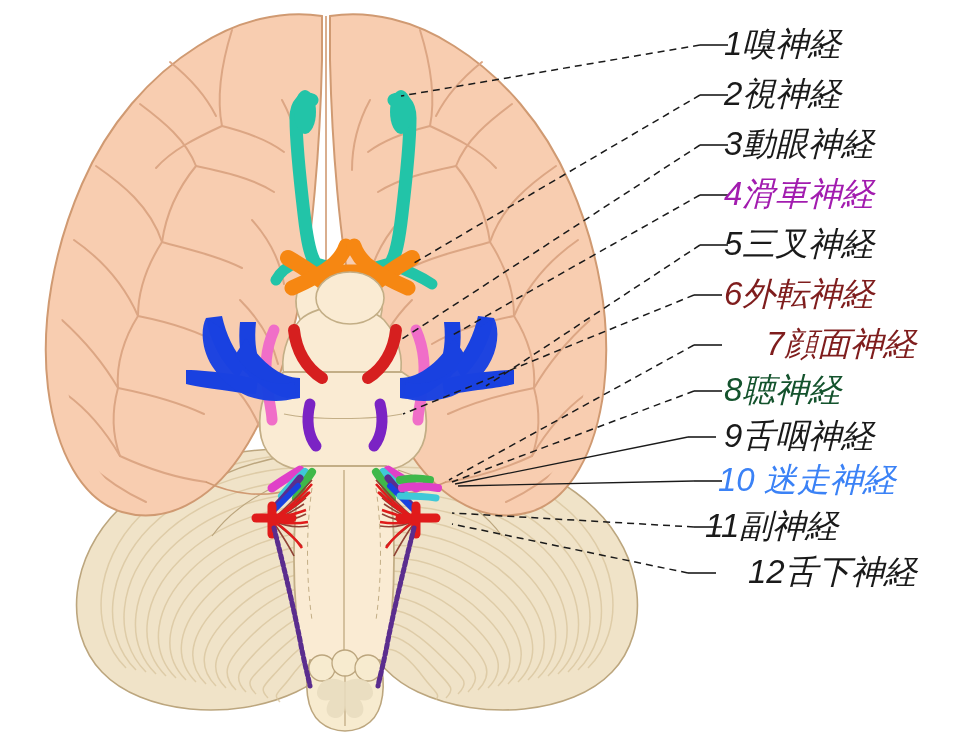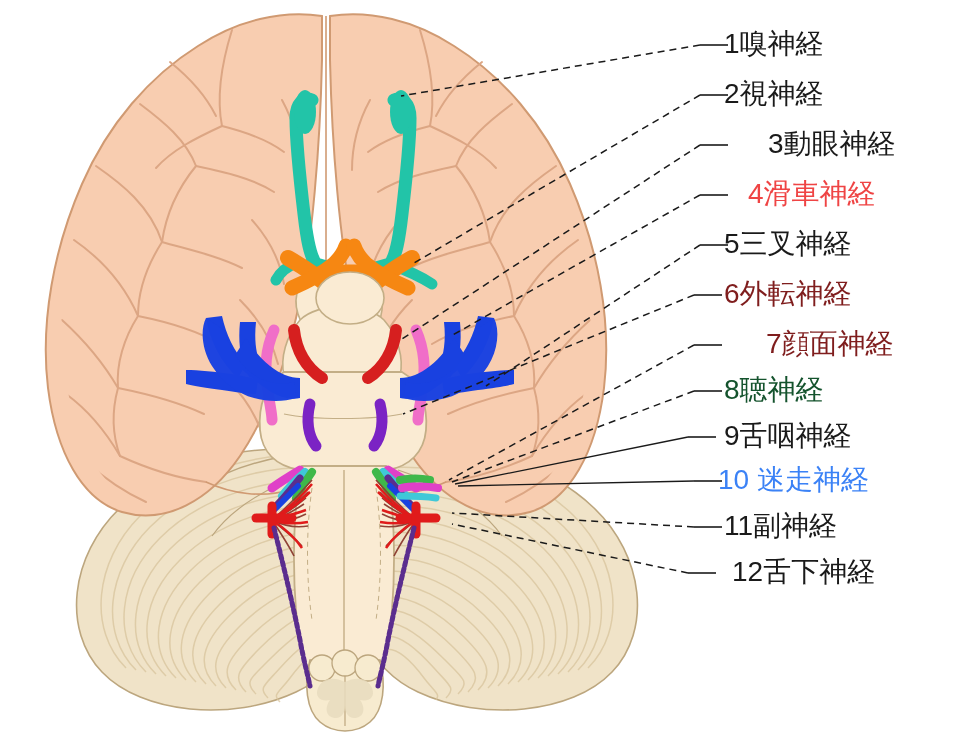--- a/index.html
+++ b/index.html
@@ -6,26 +6,27 @@
   html,body{margin:0;padding:0;background:#ffffff;}
   body{
     width:955px;height:740px;
     font-family:"Liberation Sans","DejaVu Sans",sans-serif;
     overflow:hidden;position:relative;
   }
   #stage{position:absolute;inset:0;width:955px;height:740px;}
   #svgroot{position:absolute;left:0;top:0;width:955px;height:740px;display:block;}
   .lbl{
     position:absolute;
-    font-size:28px;
+    font-size:33px;
     line-height:32px;
     color:#1a1a1a;
     white-space:nowrap;
     letter-spacing:0px;
     font-weight:400;
+    font-style:italic;
   }
 </style>
 </head>
 <body>
 
 <div id="stage">
 
 <svg id="svgroot" viewBox="0 0 955 740" xmlns="http://www.w3.org/2000/svg">
   <defs>
     <clipPath id="clipLeftCereb">
@@ -416,25 +417,25 @@
         <line x1="694" y1="527" x2="722" y2="527" stroke="#1a1a1a" stroke-width="1.6"></line>
         <line x1="694" y1="527" x2="452" y2="513" stroke="#1a1a1a" stroke-width="1.5" stroke-dasharray="7 5"></line>
         <line x1="688" y1="573" x2="716" y2="573" stroke="#1a1a1a" stroke-width="1.6"></line>
         <line x1="688" y1="573" x2="452" y2="524" stroke="#1a1a1a" stroke-width="1.5" stroke-dasharray="7 5"></line>
       </g>
 </svg>
 
 <div id="labels">
       <div class="lbl" style="left: 724px; top: 28px; color: rgb(26, 26, 26);">1嗅神経</div>
       <div class="lbl" style="left: 724px; top: 78px; color: rgb(26, 26, 26);">2視神経</div>
-      <div class="lbl" style="left: 724px; top: 128px; color: rgb(26, 26, 26); margin-left: 44px;">3動眼神経</div>
-      <div class="lbl" style="left: 748px; top: 178px; color: #ef4444;">4滑車神経</div>
+      <div class="lbl" style="left: 724px; top: 128px; color: rgb(26, 26, 26);">3動眼神経</div>
+      <div class="lbl" style="left: 724px; top: 178px; color: #a21caf;">4滑車神経</div>
       <div class="lbl" style="left: 724px; top: 228px; color: rgb(26, 26, 26); text-align: center;">5三叉神経</div>
       <div class="lbl" style="left: 724px; top: 278px; color: #7f1d1d;">6外転神経</div>
       <div class="lbl" style="left: 766px; top: 328px; color: #7f1d1d;">7顔面神経</div>
       <div class="lbl" style="left: 724px; top: 374px; color: #14532d;">8聴神経</div>
       <div class="lbl" style="left: 724px; top: 420px; color: rgb(26, 26, 26); text-align: center;">9舌咽神経</div>
       <div class="lbl" style="left: 718px; top: 464px; color: #3b82f6;">10 迷走神経</div>
-      <div class="lbl" style="left: 724px; top: 510px; color: rgb(26, 26, 26);">11副神経</div>
-      <div class="lbl" style="left: 732px; top: 556px; color: rgb(26, 26, 26);">12舌下神経</div>
+      <div class="lbl" style="left: 705px; top: 510px; color: rgb(26, 26, 26);">11副神経</div>
+      <div class="lbl" style="left: 748px; top: 556px; color: rgb(26, 26, 26);">12舌下神経</div>
     </div>
 
 </div>
 
 </body></html>

